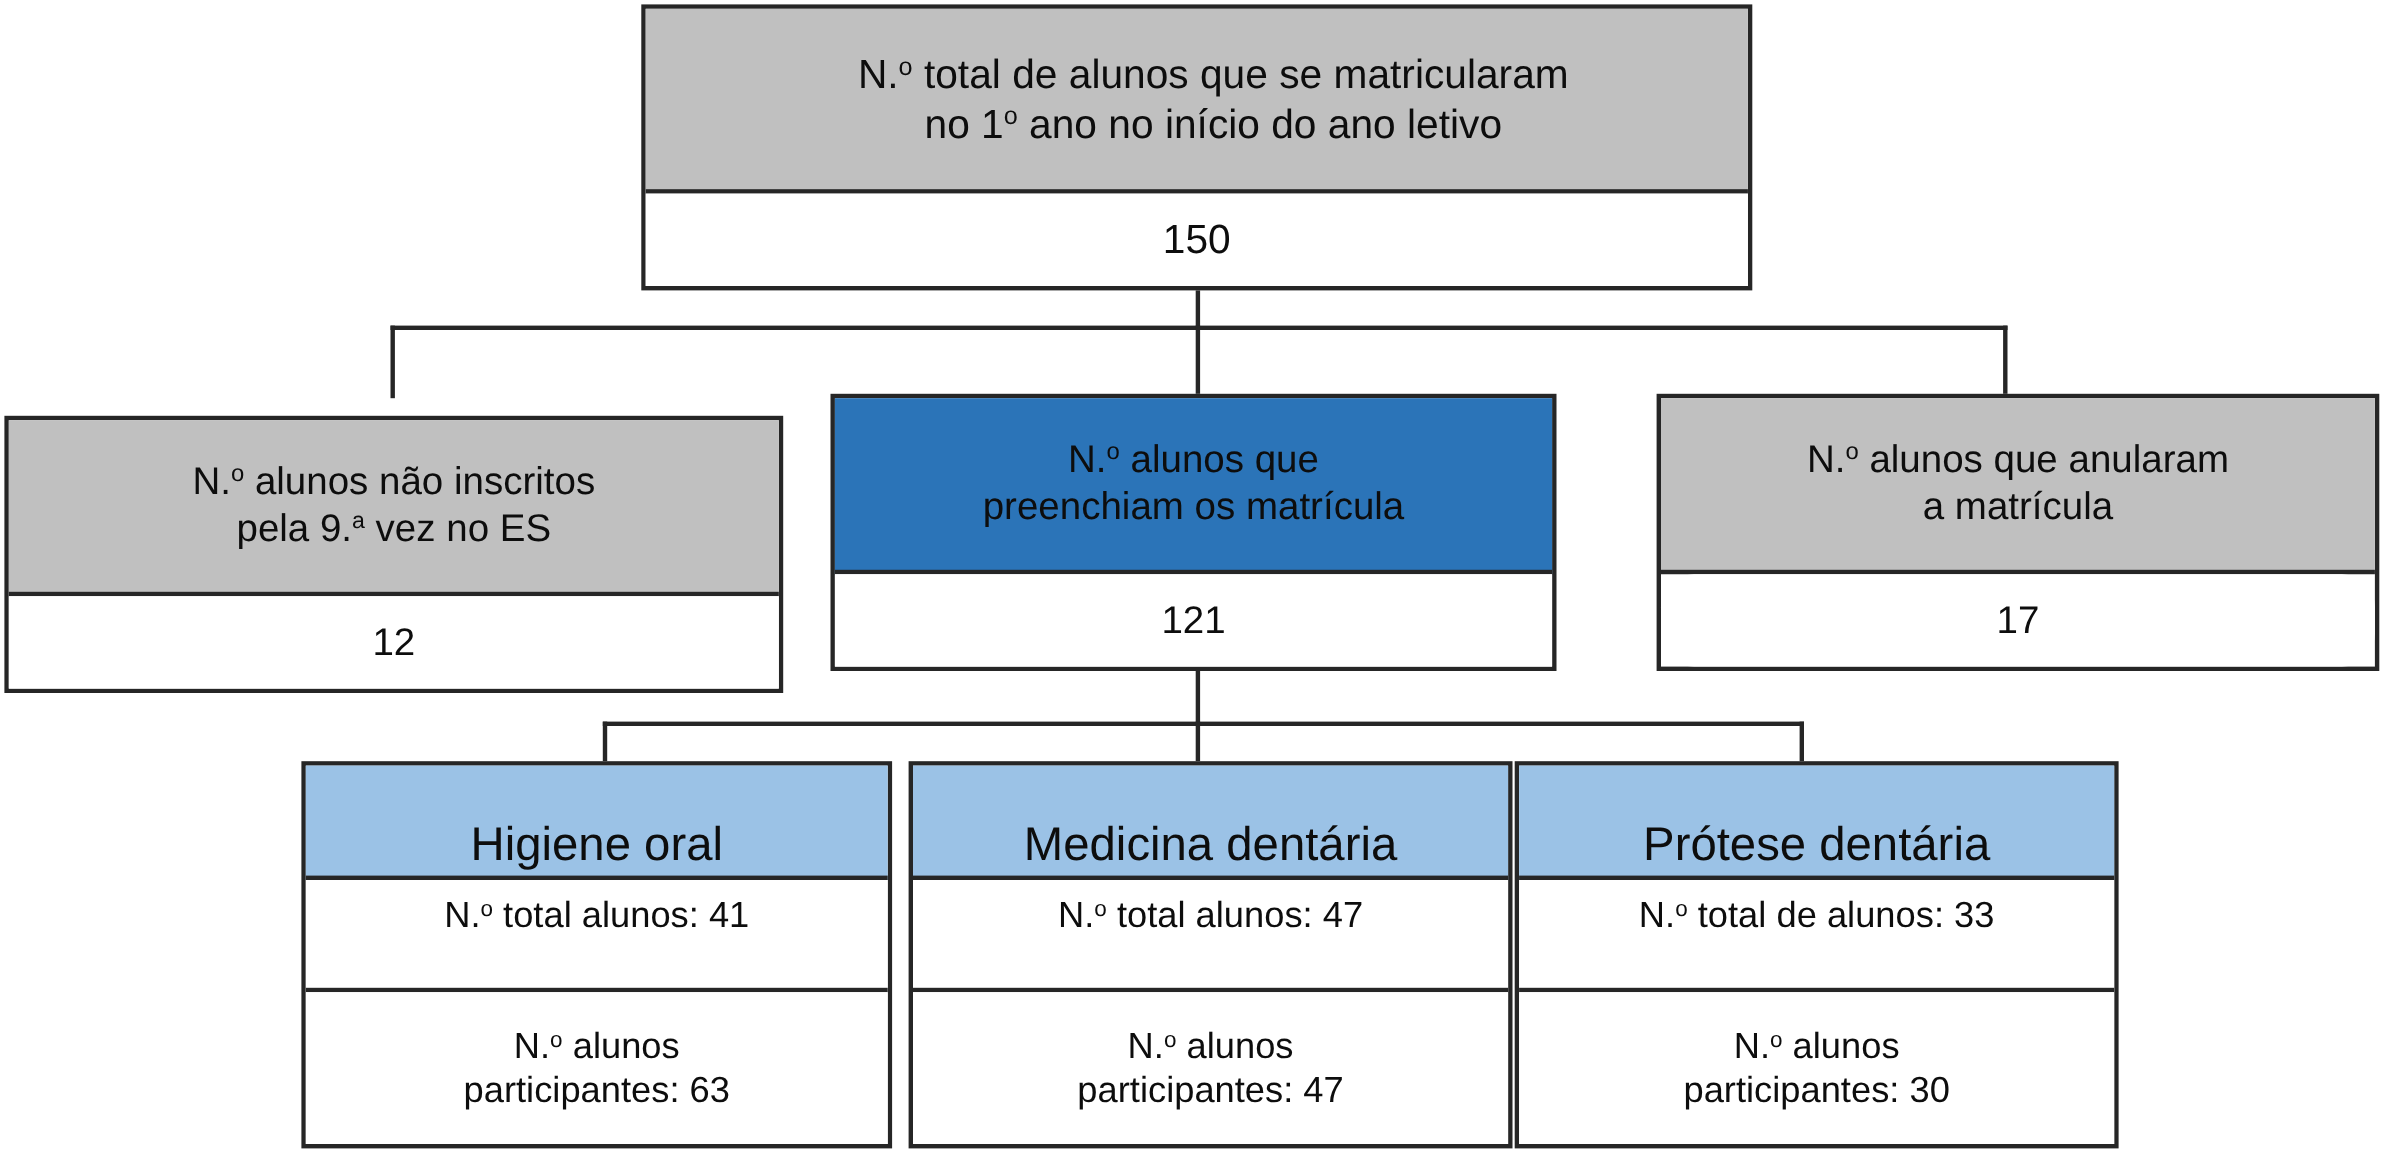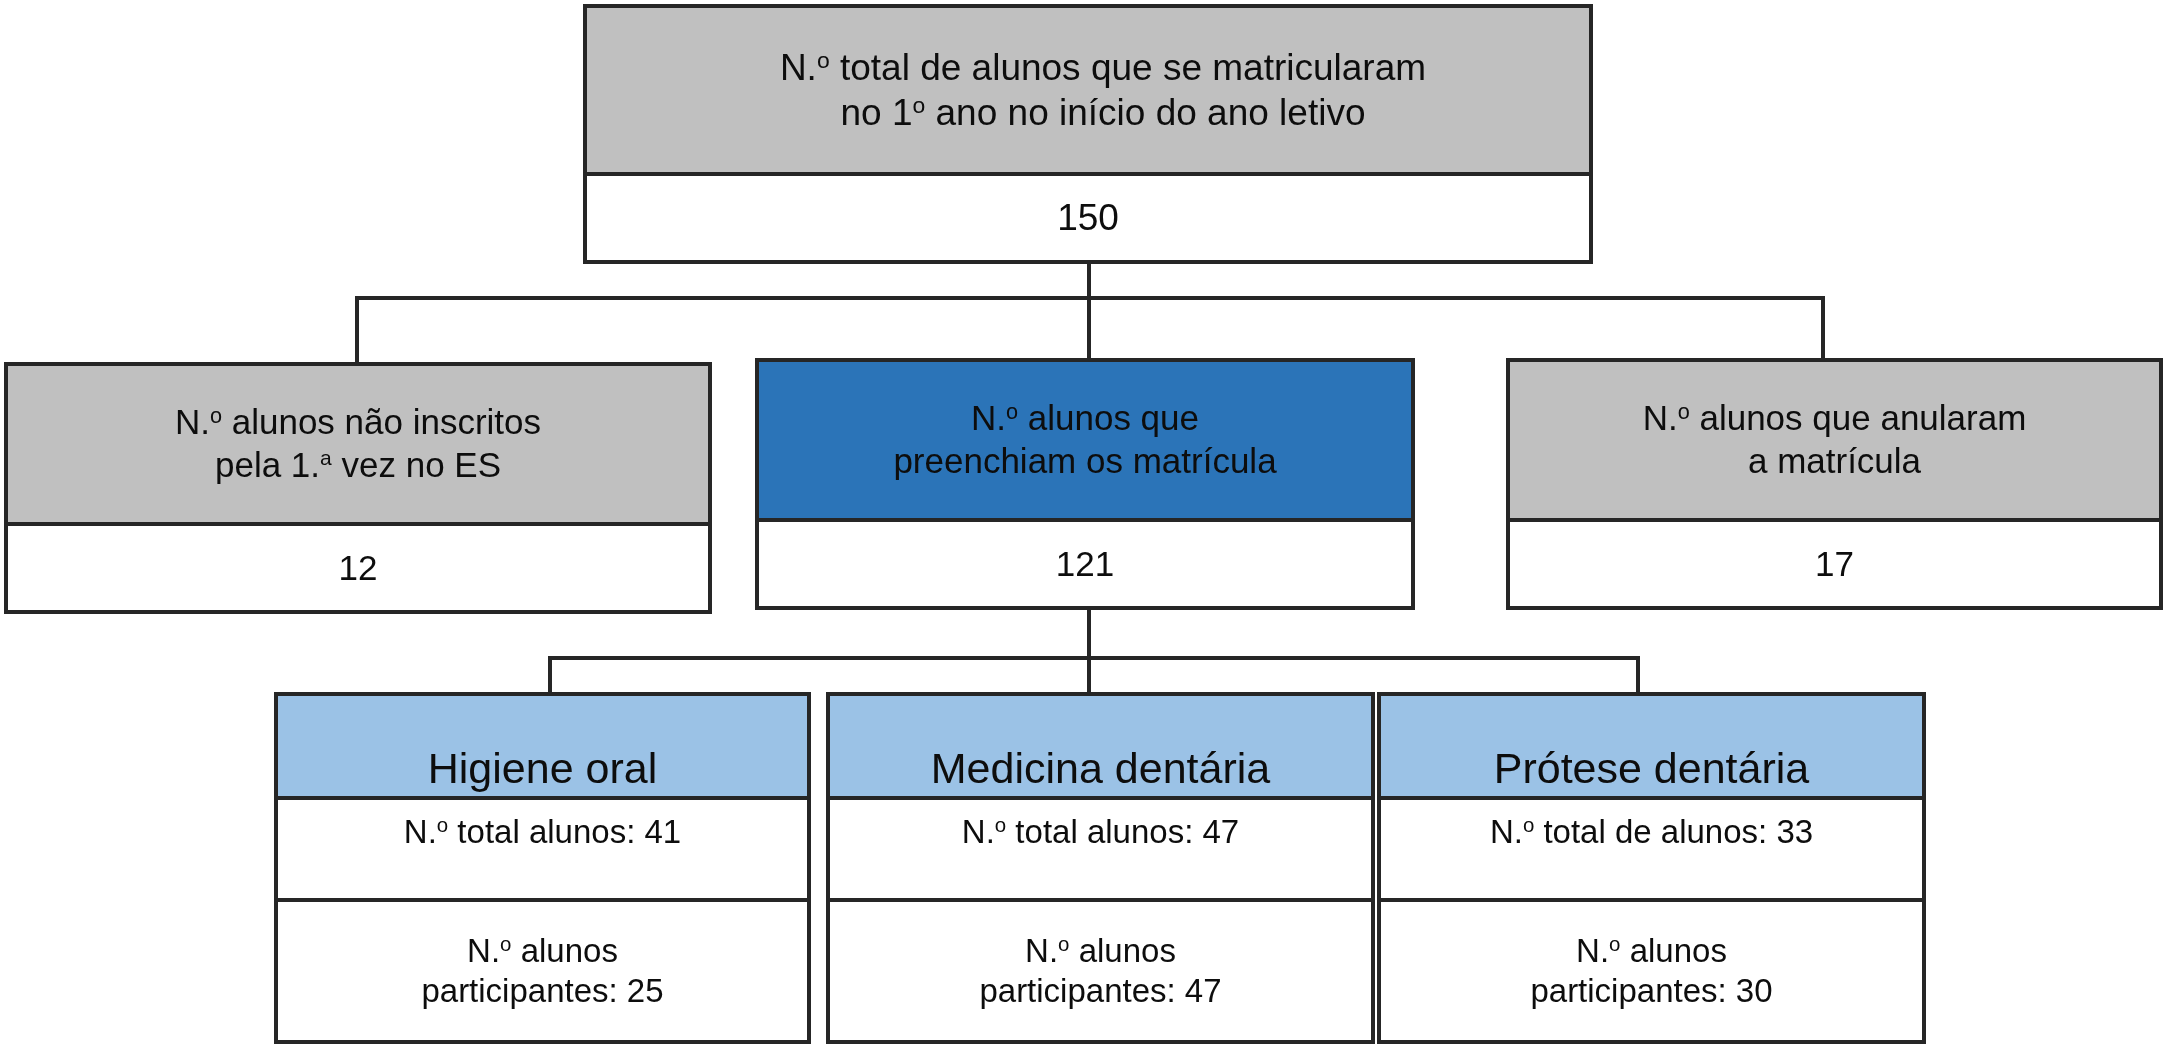--- a/index.html
+++ b/index.html
@@ -100,25 +100,25 @@
       <span>
         <span><span>N.</span><span class="sup-o">o</span><span> total de alunos que se matricularam</span></span><br>
         <span><span>no 1</span><span class="sup-o">o</span><span> ano no início do ano letivo</span></span>
       </span>
     </div>
     <div class="cell fill-white t-topnum" style="flex:1;">
       <span>150</span>
     </div>
   </div>
 
-  <div class="node" style="left:4px;top:362px;width:708px;height:252px;">
+  <div class="node" style="left:4px;top:378px;width:708px;height:252px;">
     <div class="cell hdr fill-gray t-l2" style="height:160px;">
       <span>
         <span><span>N.</span><span class="sup-o">o</span><span> alunos não inscritos</span></span><br>
-        <span><span>pela 1.</span><span class="sup-a">a</span><span> vez no ES</span></span>
+        <span><span>pela 9.</span><span class="sup-a">a</span><span> vez no ES</span></span>
       </span>
     </div>
     <div class="cell fill-white t-l2num" style="flex:1;">
       <span>12</span>
     </div>
   </div>
 
   <div class="node" style="left:755px;top:358px;width:660px;height:252px;">
     <div class="cell hdr fill-dblue t-l2" style="height:160px;">
       <span>
@@ -146,21 +146,21 @@
   <div class="node" style="left:274px;top:692px;width:537px;height:352px;">
     <div class="cell hdr fill-lblue t-l3title" style="height:104px;">
       <span>Higiene oral</span>
     </div>
     <div class="cell mid fill-white t-l3body top-align" style="height:102px;">
       <span><span>N.</span><span class="sup-o">o</span><span> total alunos: 41</span></span>
     </div>
     <div class="cell fill-white t-l3body" style="flex:1;">
       <span>
         <span><span>N.</span><span class="sup-o">o</span><span> alunos</span></span><br>
-        <span>participantes: 25</span>
+        <span>participantes: 63</span>
       </span>
     </div>
   </div>
 
   <div class="node" style="left:826px;top:692px;width:549px;height:352px;">
     <div class="cell hdr fill-lblue t-l3title" style="height:104px;">
       <span>Medicina dentária</span>
     </div>
     <div class="cell mid fill-white t-l3body top-align" style="height:102px;">
       <span><span>N.</span><span class="sup-o">o</span><span> total alunos: 47</span></span>

